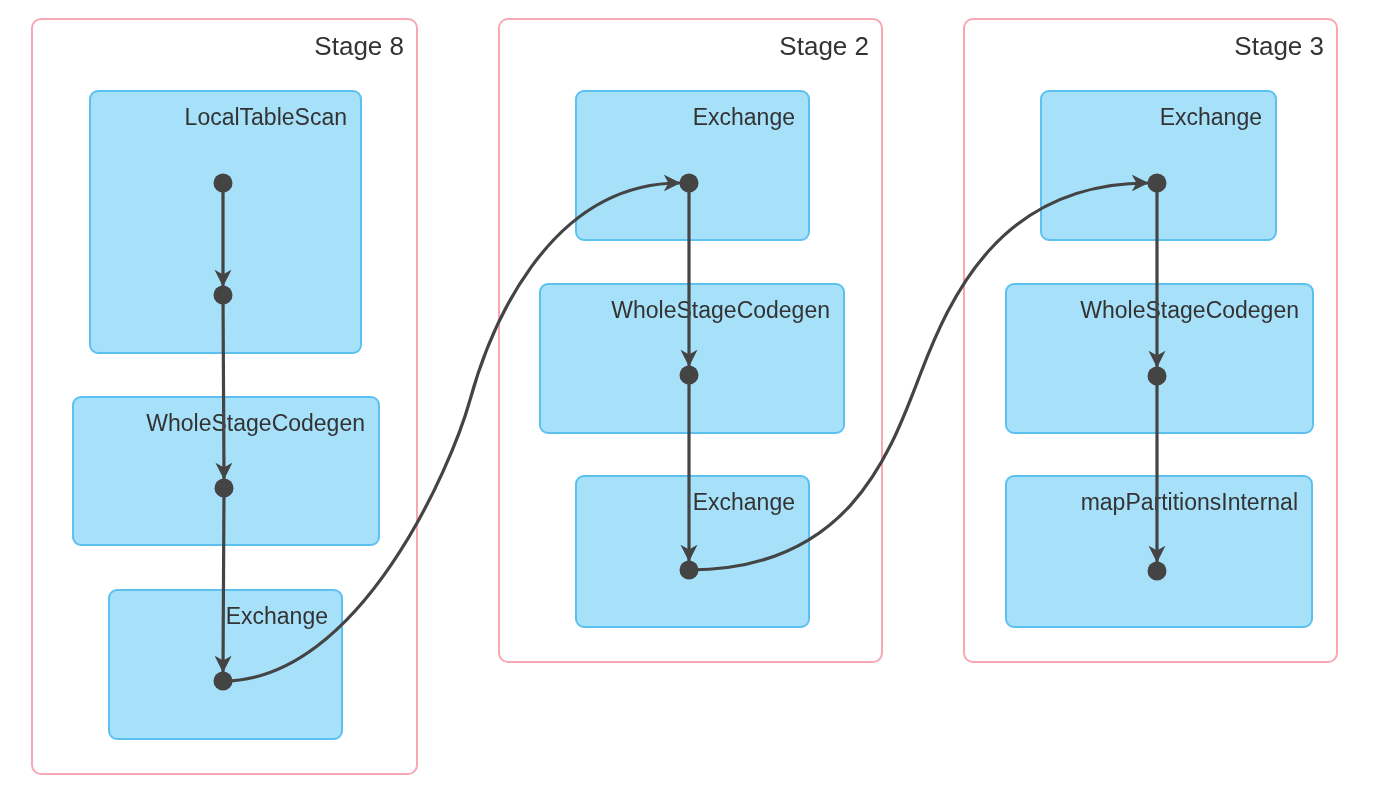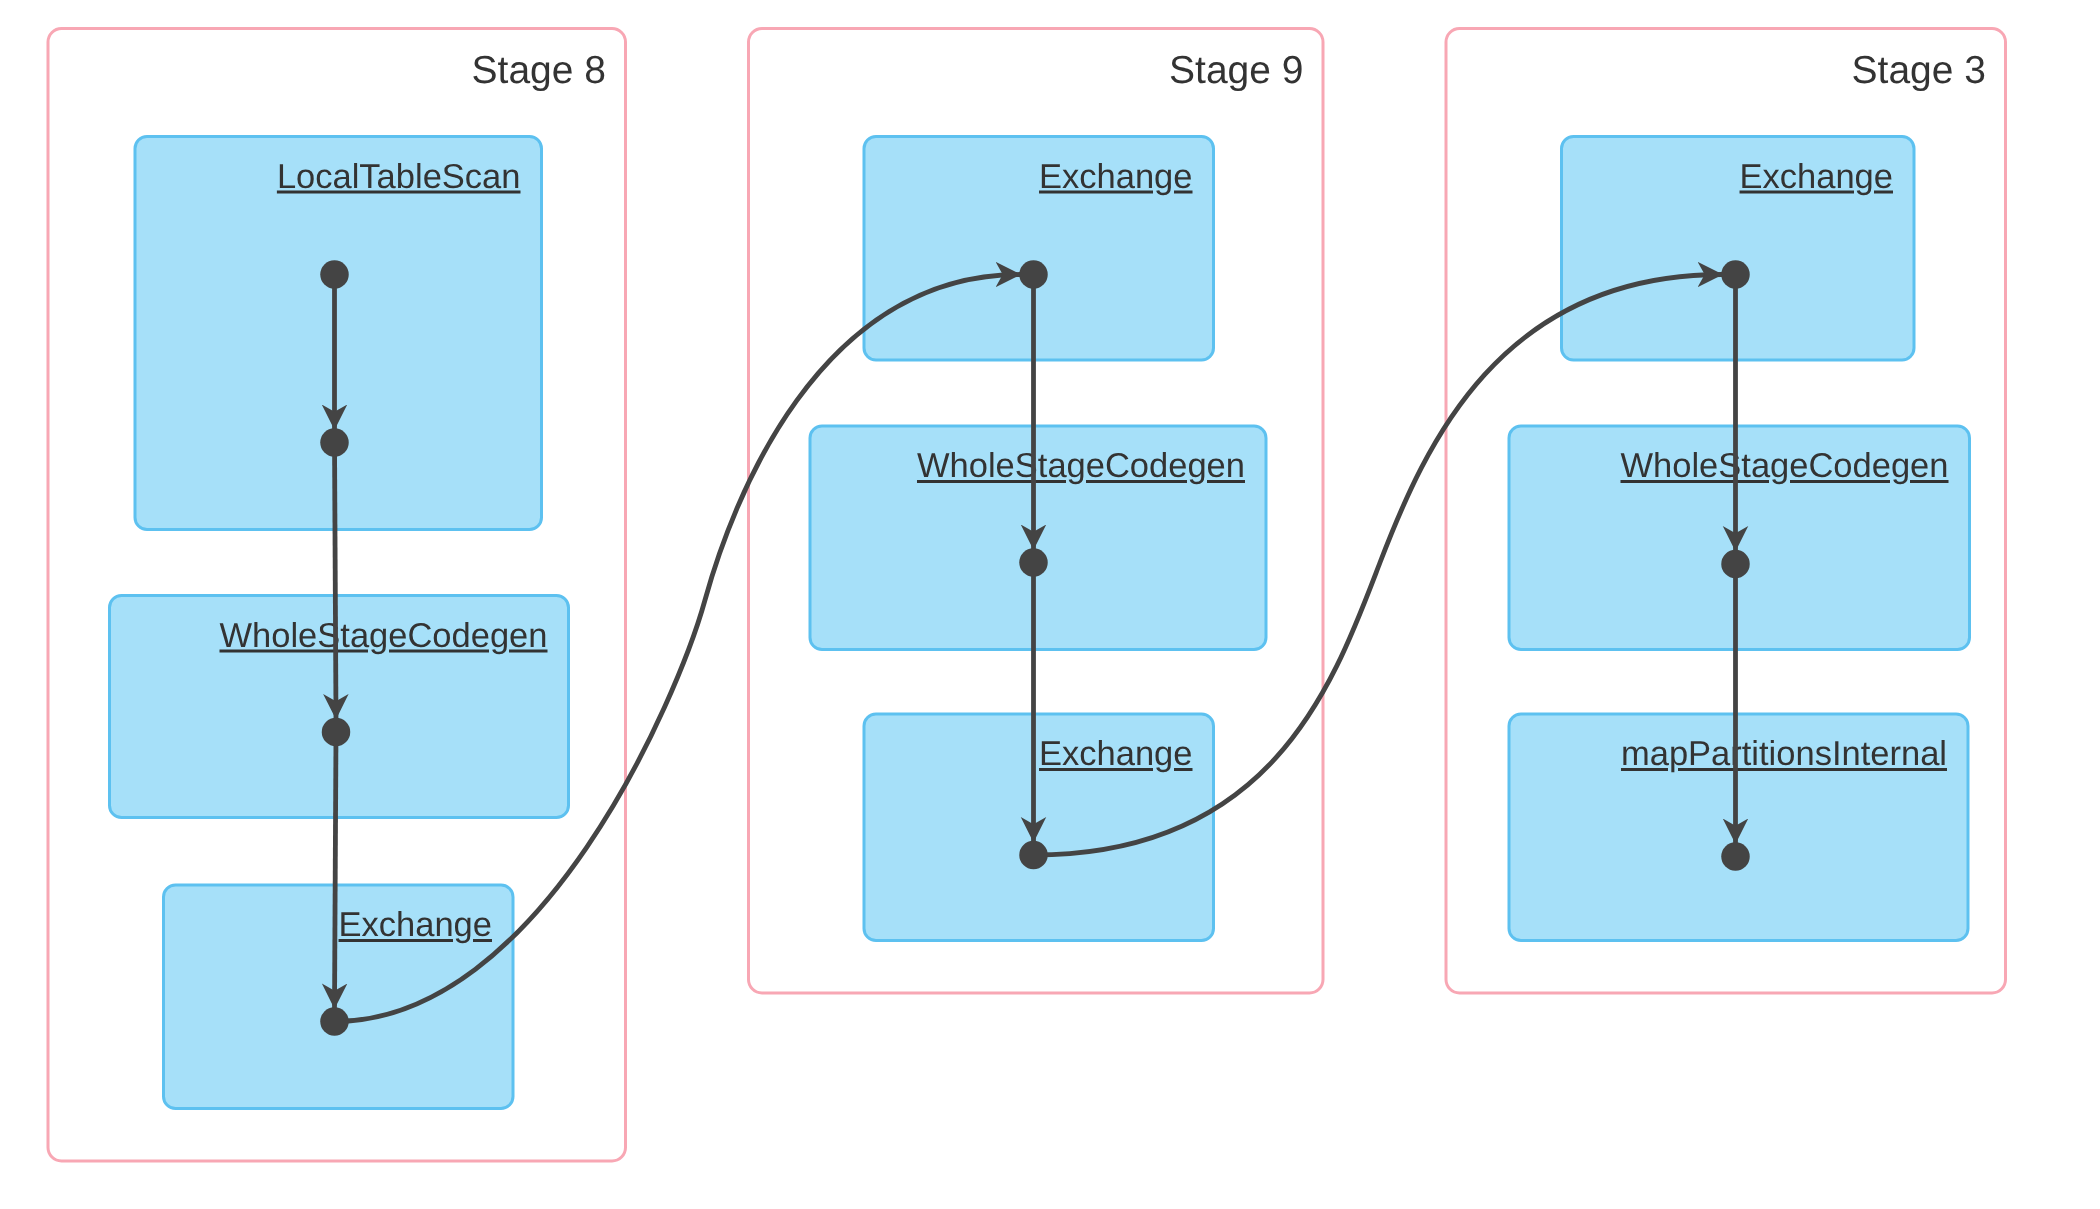--- a/index.html
+++ b/index.html
@@ -10,21 +10,21 @@
     --edge:#444444;
     --text:#333333;
   }
   *{margin:0;padding:0;box-sizing:border-box;}
   html,body{width:1400px;height:806px;background:var(--background);
     font-family:"Liberation Sans","DejaVu Sans",sans-serif;overflow:hidden;}
   .canvas{position:relative;width:1400px;height:806px;background:var(--background);}
   .stage{position:absolute;border:2px solid var(--stage-border);border-radius:10px;background:var(--background);}
   .stage-label{position:absolute;top:13px;right:12px;font-size:26px;color:var(--text);white-space:nowrap;line-height:1;}
   .node{position:absolute;background:var(--node-fill);border:2px solid var(--node-border);border-radius:9px;}
-  .node-label{position:absolute;top:14px;left:0;right:13px;text-align:right;font-size:23px;color:var(--text);white-space:nowrap;line-height:1;text-decoration:underline;}
+  .node-label{position:absolute;top:14px;left:0;right:13px;text-align:right;font-size:23px;color:var(--text);white-space:nowrap;line-height:1;}
   svg.edges{position:absolute;left:0;top:0;pointer-events:none;}
   .edge-line{fill:none;stroke:var(--edge);stroke-width:3.2px;}
   .rdd-dot{fill:var(--edge);stroke:none;}
 </style>
 </head>
 <body>
 
 <div class="canvas">
 
   <div class="stage" style="left:31px;top:18px;width:387px;height:757px">
@@ -34,21 +34,21 @@
     </div>
     <div class="node" style="left:39px;top:376px;width:308px;height:150px">
       <div class="node-label">WholeStageCodegen</div>
     </div>
     <div class="node" style="left:75px;top:569px;width:235px;height:151px">
       <div class="node-label">Exchange</div>
     </div>
   </div>
 
   <div class="stage" style="left:498px;top:18px;width:385px;height:645px">
-    <div class="stage-label">Stage 9</div>
+    <div class="stage-label">Stage 2</div>
     <div class="node" style="left:75px;top:70px;width:235px;height:151px">
       <div class="node-label">Exchange</div>
     </div>
     <div class="node" style="left:39px;top:263px;width:306px;height:151px">
       <div class="node-label">WholeStageCodegen</div>
     </div>
     <div class="node" style="left:75px;top:455px;width:235px;height:153px">
       <div class="node-label">Exchange</div>
     </div>
   </div>

